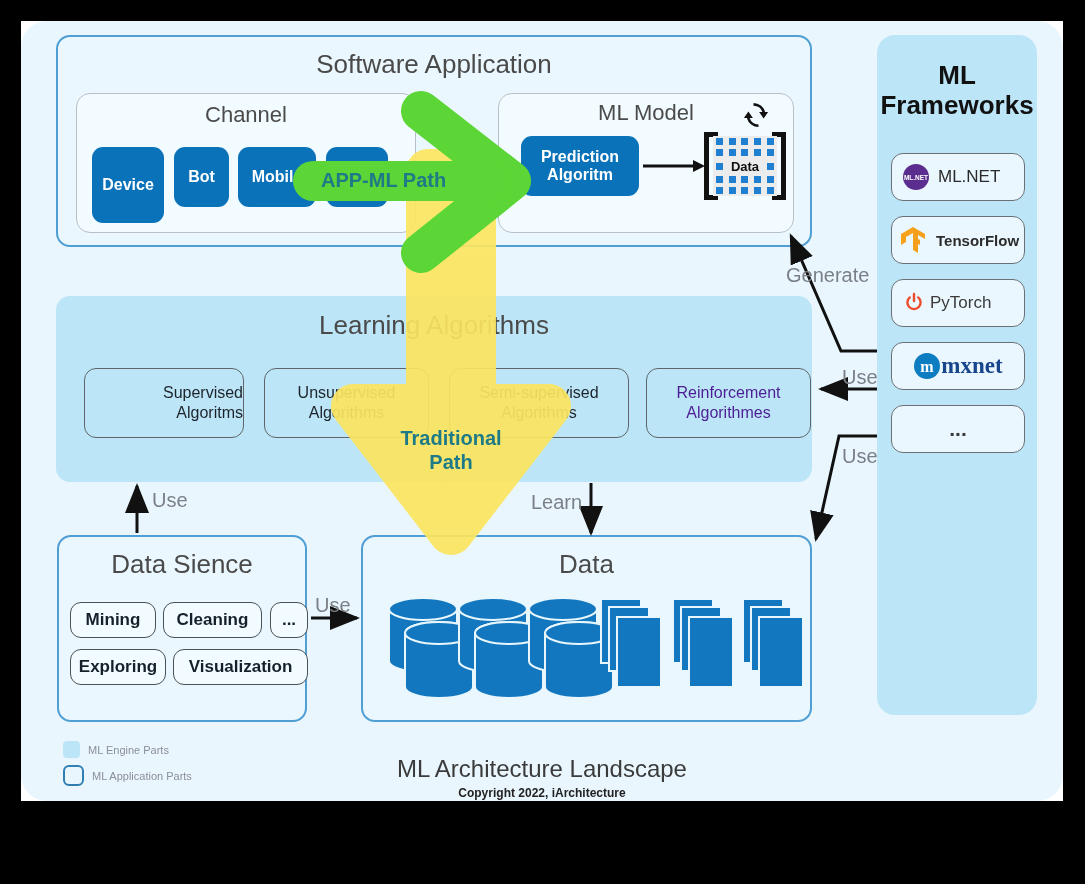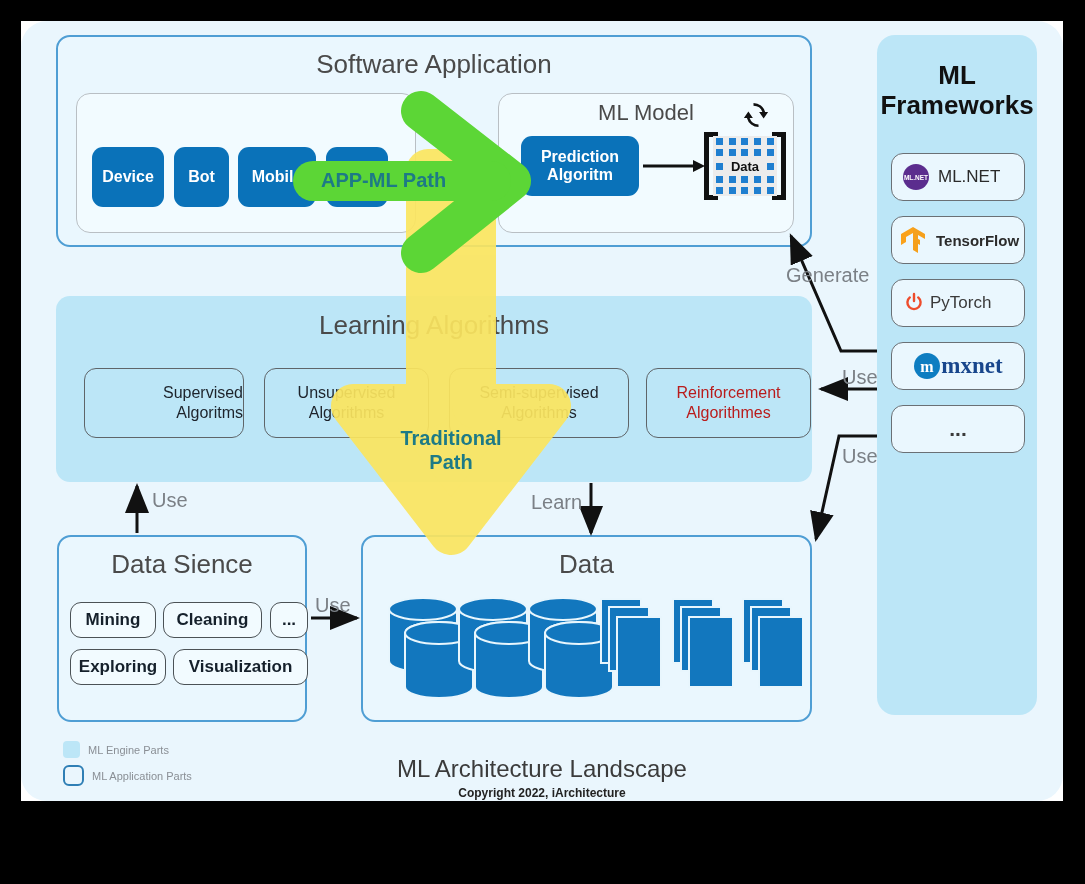--- a/index.html
+++ b/index.html
@@ -60,21 +60,22 @@
 
 <div id="stage">
   <div id="sheet"></div>
 
   <div id="canvas">
 
     <div class="abs appbox" style="left:35px;top:14px;width:756px;height:212px;">
       <div class="hdr hdr-lg" style="top:12px;">Software Application</div>
 
       <div class="abs subbox" style="left:18px;top:56px;width:340px;height:140px;">
-        <div class="abs pill" style="left:15px;top:53px;width:72px;height:60px;font-size:16px;">
+        <div class="hdr hdr-md" style="top:8px;">Channel</div>
+        <div class="abs pill" style="left:15px;top:53px;width:72px;height:76px;font-size:16px;">
           <span>Device</span>
         </div>
         <div class="abs pill" style="left:97px;top:53px;width:55px;height:60px;font-size:16px;">
           <span>Bot</span>
         </div>
         <div class="abs pill" style="left:161px;top:53px;width:78px;height:60px;font-size:16px;">
           <span>Mobile</span>
         </div>
         <div class="abs pill" style="left:249px;top:53px;width:62px;height:60px;font-size:16px;">
           <span></span>
@@ -157,21 +158,21 @@
       <div class="abs algobox" style="left:393px;top:72px;width:180px;height:70px;">
         <div class="abs" style="left:0;top:0;width:100%;height:100%;display:flex;flex-direction:column;
                    align-items:center;justify-content:center;font-size:16px;color:#1d232b;line-height:1.25;">
           <span>Semi-supervised</span>
           <span>Algorithms</span>
         </div>
       </div>
 
       <div class="abs algobox" style="left:590px;top:72px;width:165px;height:70px;">
         <div class="abs" style="left:0;top:0;width:100%;height:100%;display:flex;flex-direction:column;
-                   align-items:center;justify-content:center;font-size:16px;color:#b91c1c;line-height:1.25;">
+                   align-items:center;justify-content:center;font-size:16px;color:#4c1d95;line-height:1.25;">
           <span>Reinforcement</span>
           <span>Algorithmes</span>
         </div>
       </div>
     </div>
 
     <div class="abs appbox" style="left:36px;top:514px;width:250px;height:187px;">
       <div class="hdr hdr-lg" style="top:12px;">Data Sience</div>
       <div class="abs dsbtn" style="left:11px;top:65px;width:86px;height:36px;font-size:17px;">
         <span>Mining</span>

